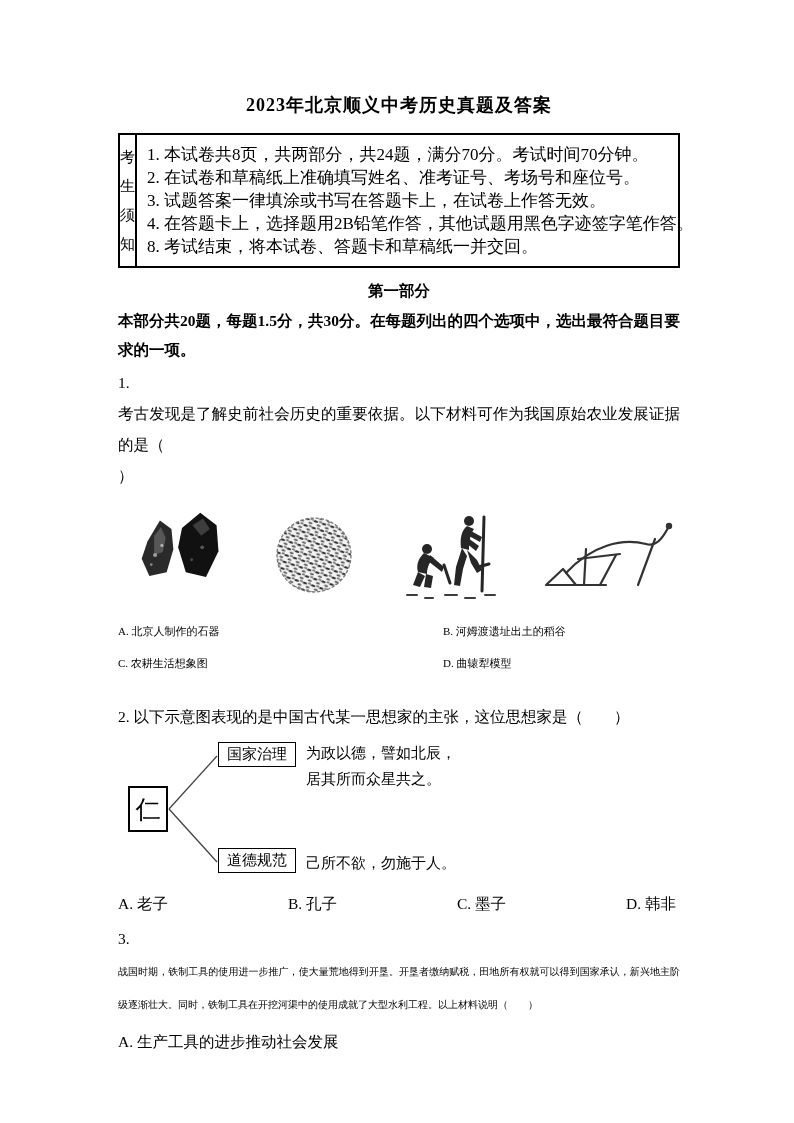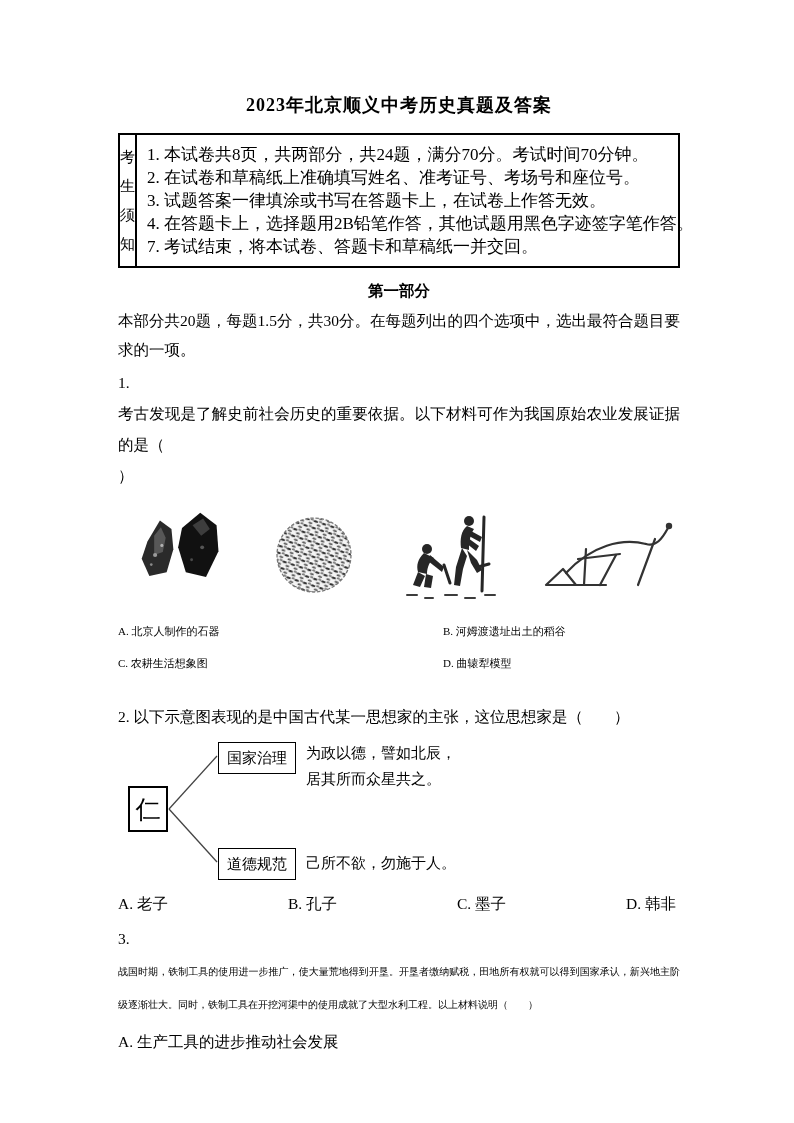--- a/index.html
+++ b/index.html
@@ -18,21 +18,21 @@
   .notice-box { display:flex; border:2px solid #000; margin-top:16px; }
   .notice-side {
     width:36px; border-right:2px solid #000;
     display:flex; flex-direction:column; align-items:center; justify-content:center;
     gap:10px; font-size:15px;
   }
   .notice-body { flex:1; padding:8px 6px 8px 10px; }
   .notice-line { font-size:17px; line-height:23px; white-space:nowrap; }
 
   .section-heading { text-align:center; font-weight:bold; font-size:15.5px; margin-top:12px; line-height:22px; }
-  .instructions { font-weight:normal; font-size:15.5px; line-height:29px; margin-top:4px; text-align:justify; }
+  .instructions { font-weight:bold; font-size:15.5px; line-height:29px; margin-top:4px; text-align:justify; }
 
   .q-number { font-size:15.5px; line-height:31px; margin-top:3px; }
   .q-stem   { font-size:15.5px; line-height:31px; text-align:justify; }
   .q-stem-close { font-size:15.5px; line-height:31px; }
 
   .images-row {
     height:112px; margin:8px 6px 4px 16px;
     display:flex; align-items:center; justify-content:space-between;
   }
   .img-slot { display:flex; align-items:center; justify-content:center; }
@@ -43,21 +43,21 @@
   }
 
   .diagram { position:relative; height:152px; margin-top:4px; }
   .diagram-lines { position:absolute; left:0; top:0; width:562px; height:152px; }
   .ren-box {
     position:absolute; left:10px; top:50px; width:40px; height:46px;
     border:2px solid #000; display:flex; align-items:center; justify-content:center;
     font-size:25px; background:#fff;
   }
   .branch-box {
-    position:absolute; left:100px; width:78px; height:32px;
+    position:absolute; left:100px; width:78px; height:25px;
     border:1.5px solid #000; display:flex; align-items:center; justify-content:center;
     font-size:15px; background:#fff;
   }
   .branch-box.b1 { top:6px; }
   .branch-box.b2 { top:112px; }
   .quote { position:absolute; left:188px; font-size:15px; line-height:26px; }
   .quote.qt1 { top:4px; }
   .quote.qt2 { top:114px; }
 
   .options-row {
@@ -83,21 +83,21 @@
         <span>考</span>
         <span>生</span>
         <span>须</span>
         <span>知</span>
       </div>
       <div class="notice-body">
         <div class="notice-line">1. 本试卷共8页，共两部分，共24题，满分70分。考试时间70分钟。</div>
         <div class="notice-line">2. 在试卷和草稿纸上准确填写姓名、准考证号、考场号和座位号。</div>
         <div class="notice-line">3. 试题答案一律填涂或书写在答题卡上，在试卷上作答无效。</div>
         <div class="notice-line">4. 在答题卡上，选择题用2B铅笔作答，其他试题用黑色字迹签字笔作答。</div>
-        <div class="notice-line">7. 考试结束，将本试卷、答题卡和草稿纸一并交回。</div>
+        <div class="notice-line">8. 考试结束，将本试卷、答题卡和草稿纸一并交回。</div>
       </div>
     </div>
 
     <div class="section-heading">第一部分</div>
     <div class="instructions">本部分共20题，每题1.5分，共30分。在每题列出的四个选项中，选出最符合题目要求的一项。</div>
 
     <div class="q-number">1.</div>
     <div class="q-stem">考古发现是了解史前社会历史的重要依据。以下材料可作为我国原始农业发展证据的是（</div>
     <div class="q-stem-close">）</div>
 

